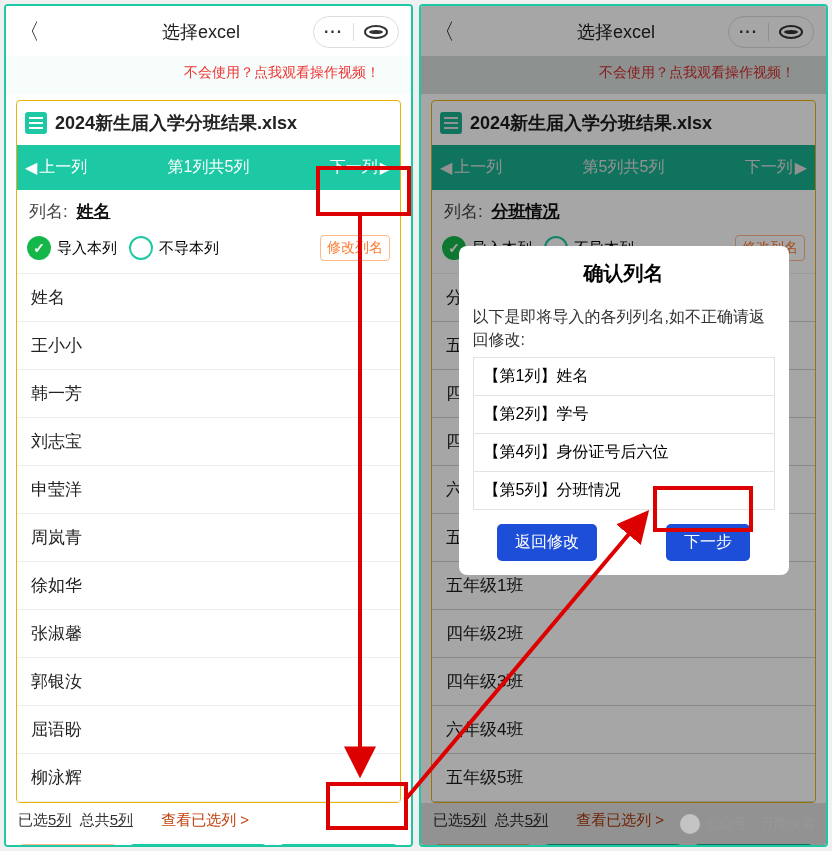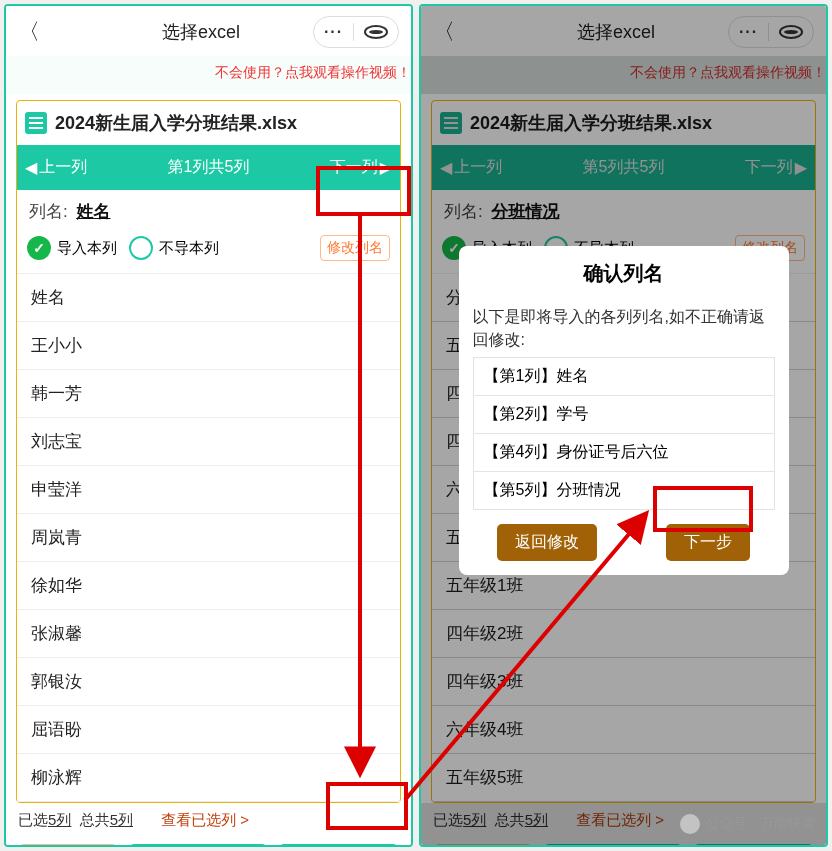--- a/index.html
+++ b/index.html
@@ -41,21 +41,21 @@
   .capsule {
     border: 1px solid #ddd; border-radius: 18px;
     display: flex; align-items: center; height: 32px;
   }
   .capsule span { padding: 0 10px; color: #333; font-weight: bold; letter-spacing:1px;}
   .capsule .sep { width:1px; height:18px; background:#ddd; padding:0;}
   .capsule .target { width:14px;height:14px;border:2px solid #333;border-radius:50%; position:relative; margin:0 10px;}
   .capsule .target::after{content:"";position:absolute;inset:3px;background:#333;border-radius:50%;}
   .back-arrow { font-size: 22px; color:#222; }
   
-  .help-row { text-align:right; padding: 8px 0 12px; color:#e33; font-size:14px; background:#f7fdfa;}
+  .help-row { text-align:right; padding: 8px 31px 12px; color:#e33; font-size:14px; background:#f7fdfa;}
   
   .file-card {
     margin: 6px 10px 0;
     border:1px solid #eab308;
     border-radius:4px;
     background:#fff;
   }
   .file-name {
     display:flex; align-items:center; padding:10px 8px;
     font-size:18px; font-weight:600; color:#222;
@@ -108,21 +108,21 @@
   }
   .modal{
     position:absolute; left:50%; top:240px; transform:translateX(-50%);
     width: 330px; background:#fff; border-radius:8px; padding:14px 14px 14px;
   }
   .modal h3{ text-align:center; font-size:20px; margin-bottom:18px; font-weight:600;}
   .modal .hint{ font-size:16px; color:#333; line-height:1.45; margin-bottom:6px;}
   .modal .collist{ border:1px solid #e3e3e3; border-bottom:none; max-height:180px; overflow:hidden;}
   .modal .collist .ci{ padding:8px 10px; border-bottom:1px solid #e3e3e3; font-size:16px;}
   .modal .mbtns{ display:flex; justify-content:space-around; margin-top:14px; gap:40px; padding:0 10px;}
-  .modal .mbtn{ background:#a16207; color:#fff; padding:8px 18px; border-radius:5px; font-size:16px;}
+  .modal .mbtn{ background:#1d4ed8; color:#fff; padding:8px 18px; border-radius:5px; font-size:16px;}
   
   .arrows{ position:absolute; inset:0; width:832px; height:851px; pointer-events:none; }
   
   .phone.right .help-row,
   .phone.right .file-name,
   .phone.right .colnav,
   .phone.right .datalist .row,
   .phone.right .summary,
   .phone.right .btnrow { filter: brightness(0.88); }
   .watermark{

